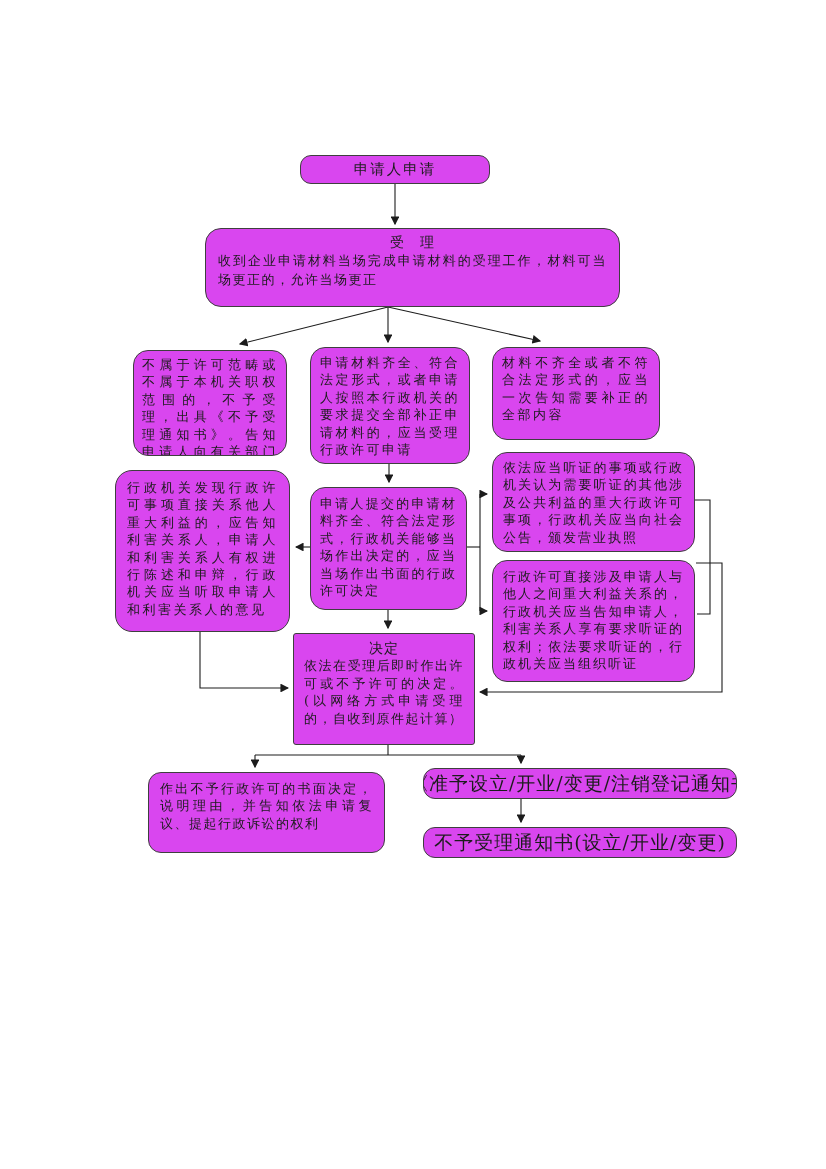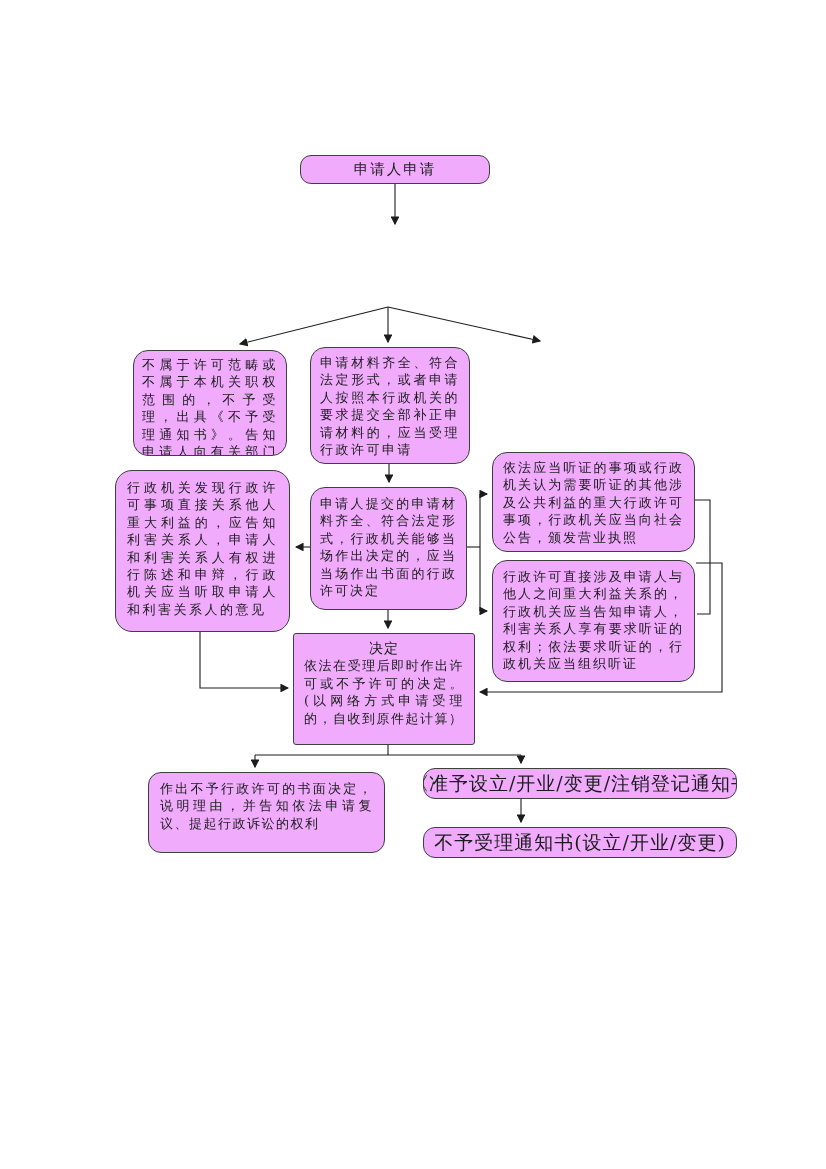--- a/index.html
+++ b/index.html
@@ -2,21 +2,21 @@
 <html><head>
 <meta charset="utf-8">
 <style>
   html,body{margin:0;padding:0;background:#ffffff;}
   .canvas{
     position:relative;width:826px;height:1169px;background:#ffffff;overflow:hidden;
     font-family:"DejaVu Serif","Liberation Serif",serif;color:#1c1c1c;
   }
   .wires{position:absolute;left:0;top:0;width:826px;height:1169px;}
   .node{
-    position:absolute;box-sizing:border-box;background:#f0abfc;
+    position:absolute;box-sizing:border-box;background:#d946ef;
     border:1.3px solid #3f3f3f;color:#1c1c1c;overflow:hidden;
   }
   .body-text{
     font-size:13px;letter-spacing:2px;line-height:1.34;
     text-align:justify;text-align-last:left;padding:6px 9px;display:block;
   }
   .center-line{
     display:flex;align-items:center;justify-content:center;
     font-size:19px;letter-spacing:1px;white-space:nowrap;
   }
@@ -75,29 +75,36 @@
       <line x1="521" y1="755" x2="521" y2="763" marker-end="url(#arr)"></line>
 
       <line x1="521" y1="799" x2="521" y2="822" marker-end="url(#arr)"></line>
     </g>
   </svg>
 
   <div class="node center-line" style="left:300px;top:155px;width:190px;height:29px;border-radius:11px;font-size:14.5px;letter-spacing:2px;">
     <span>申请人申请</span>
   </div>
 
+  <div class="node" style="left:205px;top:228px;width:415px;height:79px;border-radius:16px;">
+    <span class="node-title">受　理</span>
+    <span class="accept-body">收到企业申请材料当场完成申请材料的受理工作，材料可当场更正的，允许当场更正</span>
+  </div>
 
   <div class="node" style="left:133px;top:350px;width:154px;height:106px;border-radius:15px;">
     <span class="body-text" style="padding:5px 8px;letter-spacing:2.5px;">不属于许可范畴或不属于本机关职权范围的，不予受理，出具《不予受理通知书》。告知申请人向有关部门申请</span>
   </div>
 
   <div class="node" style="left:310px;top:347px;width:160px;height:117px;border-radius:15px;">
     <span class="body-text" style="padding:6px 9px;letter-spacing:2.5px;">申请材料齐全、符合法定形式，或者申请人按照本行政机关的要求提交全部补正申请材料的，应当受理行政许可申请</span>
   </div>
 
+  <div class="node" style="left:492px;top:347px;width:168px;height:93px;border-radius:15px;">
+    <span class="body-text" style="padding:6px 9px;letter-spacing:2.5px;">材料不齐全或者不符合法定形式的，应当一次告知需要补正的全部内容</span>
+  </div>
 
   <div class="node" style="left:115px;top:470px;width:175px;height:162px;border-radius:17px;">
     <span class="body-text" style="padding:8px 11px;letter-spacing:2.5px;">行政机关发现行政许可事项直接关系他人重大利益的，应告知利害关系人，申请人和利害关系人有权进行陈述和申辩，行政机关应当听取申请人和利害关系人的意见</span>
   </div>
 
   <div class="node" style="left:310px;top:487px;width:157px;height:123px;border-radius:15px;">
     <span class="body-text" style="padding:7px 9px;letter-spacing:2px;">申请人提交的申请材料齐全、符合法定形式，行政机关能够当场作出决定的，应当当场作出书面的行政许可决定</span>
   </div>
 
   <div class="node" style="left:492px;top:452px;width:203px;height:100px;border-radius:15px;">

